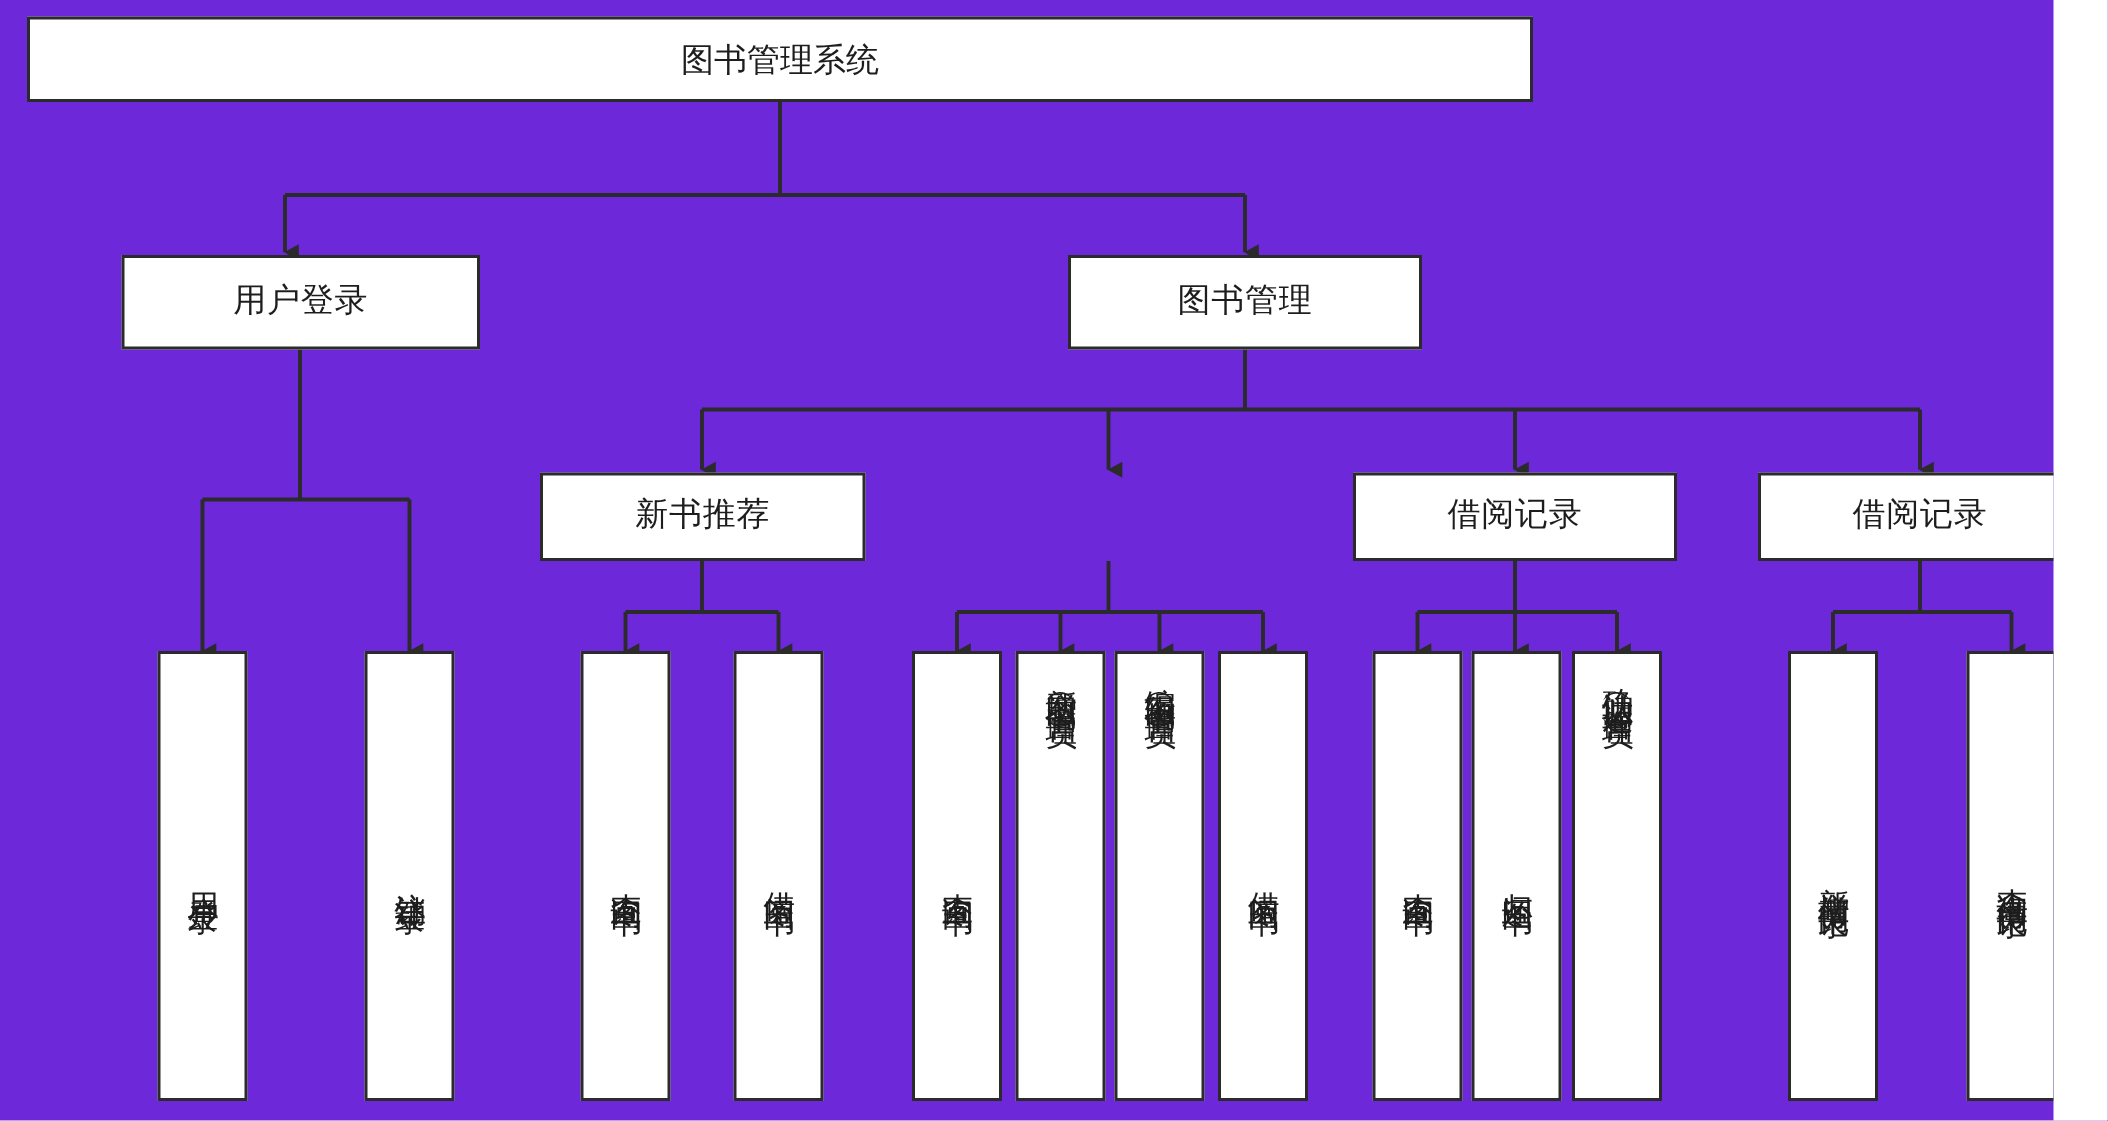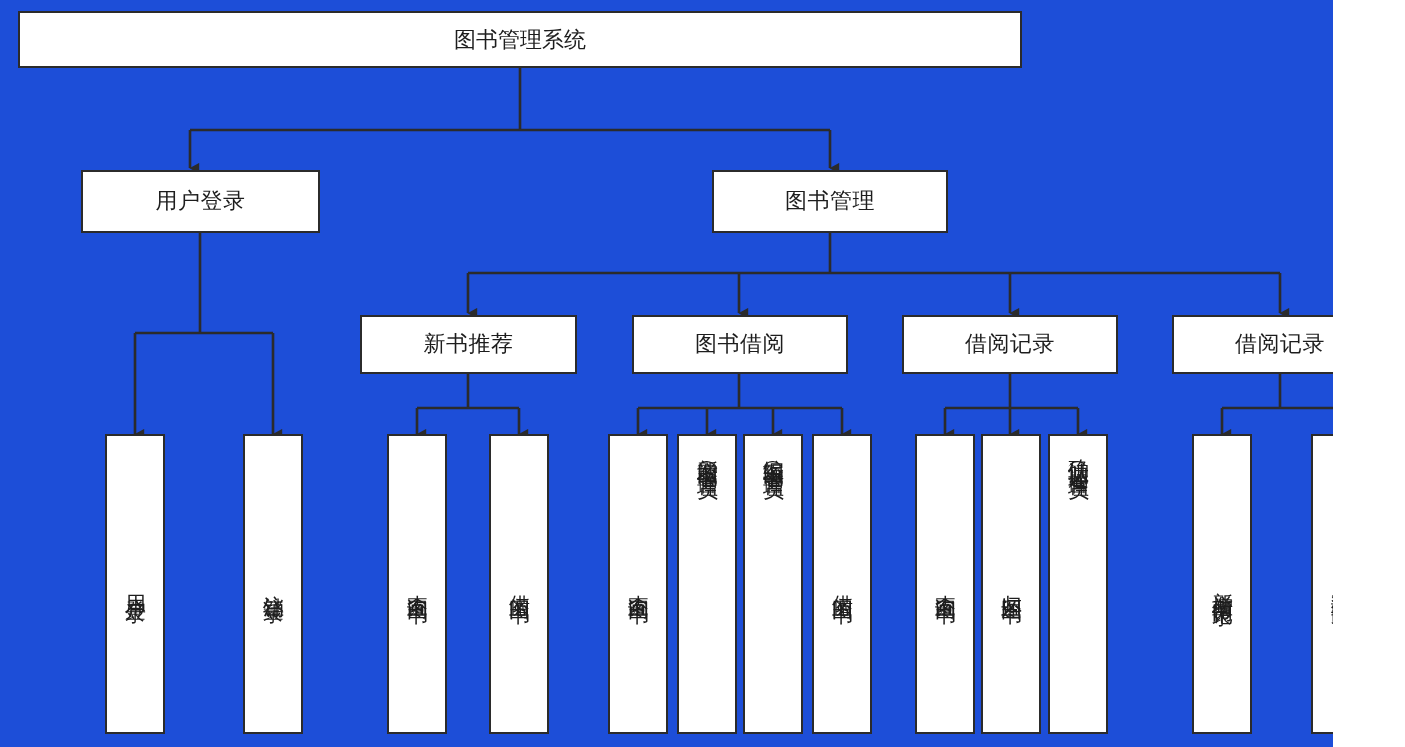--- a/index.html
+++ b/index.html
@@ -7,22 +7,23 @@
     padding: 0;
     background: #ffffff;
   }
   body {
     font-family: "DejaVu Sans", "Liberation Sans", sans-serif;
   }
   #canvas {
     position: relative;
     width: 1333px;
     height: 747px;
-    background: #1d4ed8;
+    background: #6d28d9;
     overflow: hidden;
+    padding-left: 36px;
   }
   svg#wires {
     position: absolute;
     left: 0;
     top: 0;
     width: 1405px;
     height: 747px;
   }
   .node {
     position: absolute;
@@ -133,23 +134,20 @@
   <div class="node horiz" style="left:81px; top:170px; width:239px; height:63px;">
     <span>用户登录</span>
   </div>
   <div class="node horiz" style="left:360px; top:315px; width:217px; height:59px;">
     <span>新书推荐</span>
   </div>
 
   <div class="node horiz" style="left:712px; top:170px; width:236px; height:63px;">
     <span>图书管理</span>
   </div>
-  <div class="node horiz" style="left:632px; top:315px; width:216px; height:59px;">
-    <span>图书借阅</span>
-  </div>
   <div class="node horiz" style="left:902px; top:315px; width:216px; height:59px;">
     <span>借阅记录</span>
   </div>
   <div class="node horiz" style="left:1172px; top:315px; width:216px; height:59px;">
     <span>借阅记录</span>
   </div>
 
   <div class="node leaf centered" style="left:105px; top:434px; width:60px; height:300px;">
     <span class="vtext">用户登录</span>
   </div>

